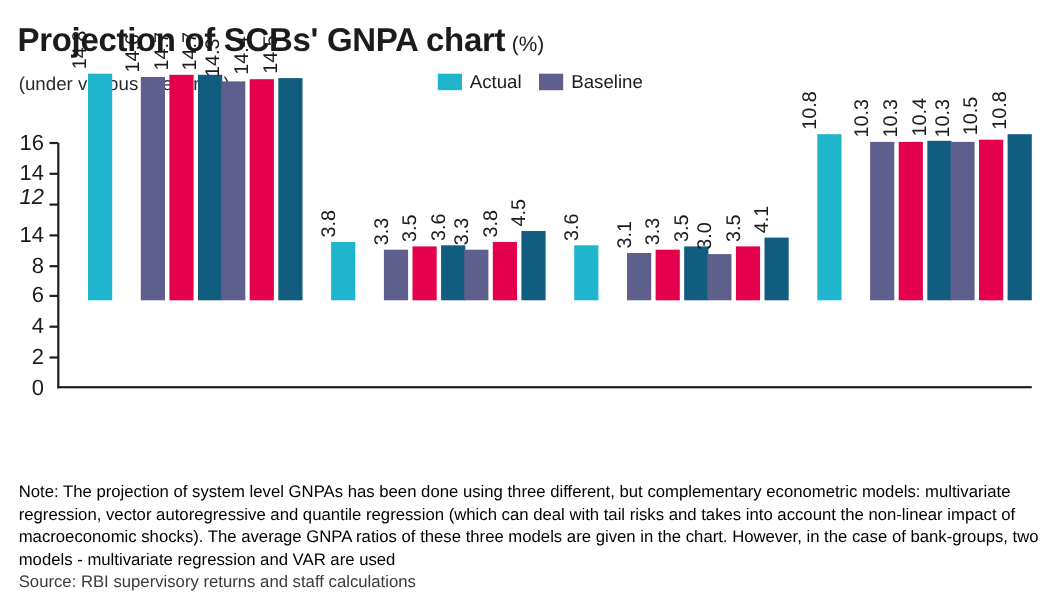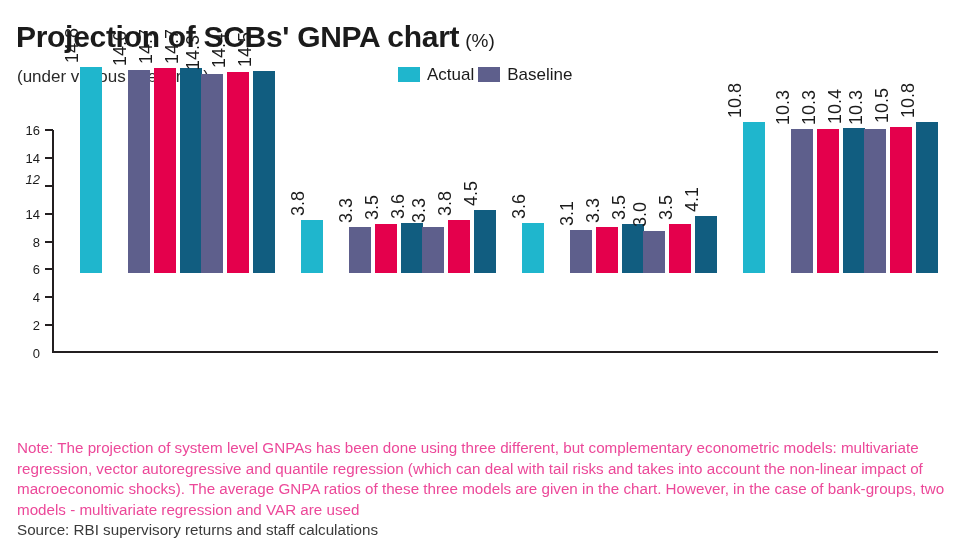--- a/index.html
+++ b/index.html
@@ -40,41 +40,41 @@
     color: #2a2a2a;
     white-space: nowrap;
   }
 
   
   #legend {
     position: absolute;
     left: 398px; top: 66px;
     display: flex;
     align-items: center;
-    gap: 4px;
+    gap: 16px;
     white-space: nowrap;
   }
   .legend-item { display: flex; align-items: center; gap: 7px; }
   .legend-swatch { width: 22px; height: 15px; display: block; }
   .legend-label { font-size: 17px; color: #1b1b1b; line-height: 1; }
 
   
   #plot-area {
     position: absolute;
     left: 0; top: 108px;
     width: 959px; height: 325px;
   }
 
   
   .y-tick-label {
     position: absolute;
     right: 0;
     width: 32px;
     text-align: right;
-    font-size: 13px;
+    font-size: 20px;
     color: #1b1b1b;
     transform: translateY(-50%);
     line-height: 1;
   }
   #y-axis-labels { position: absolute; left: 8px; top: 0; width: 32px; height: 325px; }
 
   #y-axis-line {
     position: absolute;
     left: 52px; top: 22px;
     width: 2px; height: 223px;
@@ -174,21 +174,21 @@
     left: 0; top: 434px;
     width: 959px; height: 118px;
     background: #ffffff;
   }
   #note-text {
     position: absolute;
     left: 17px; top: 4px;
     width: 928px;
     font-size: 15.2px;
     line-height: 20.5px;
-    color: #ec4899;
+    color: #000000;
   }
   #source-text {
     position: absolute;
     left: 17px; top: 86px;
     font-size: 15.2px;
     line-height: 20.5px;
     color: #3a3a3a;
   }
 </style>
 </head>

